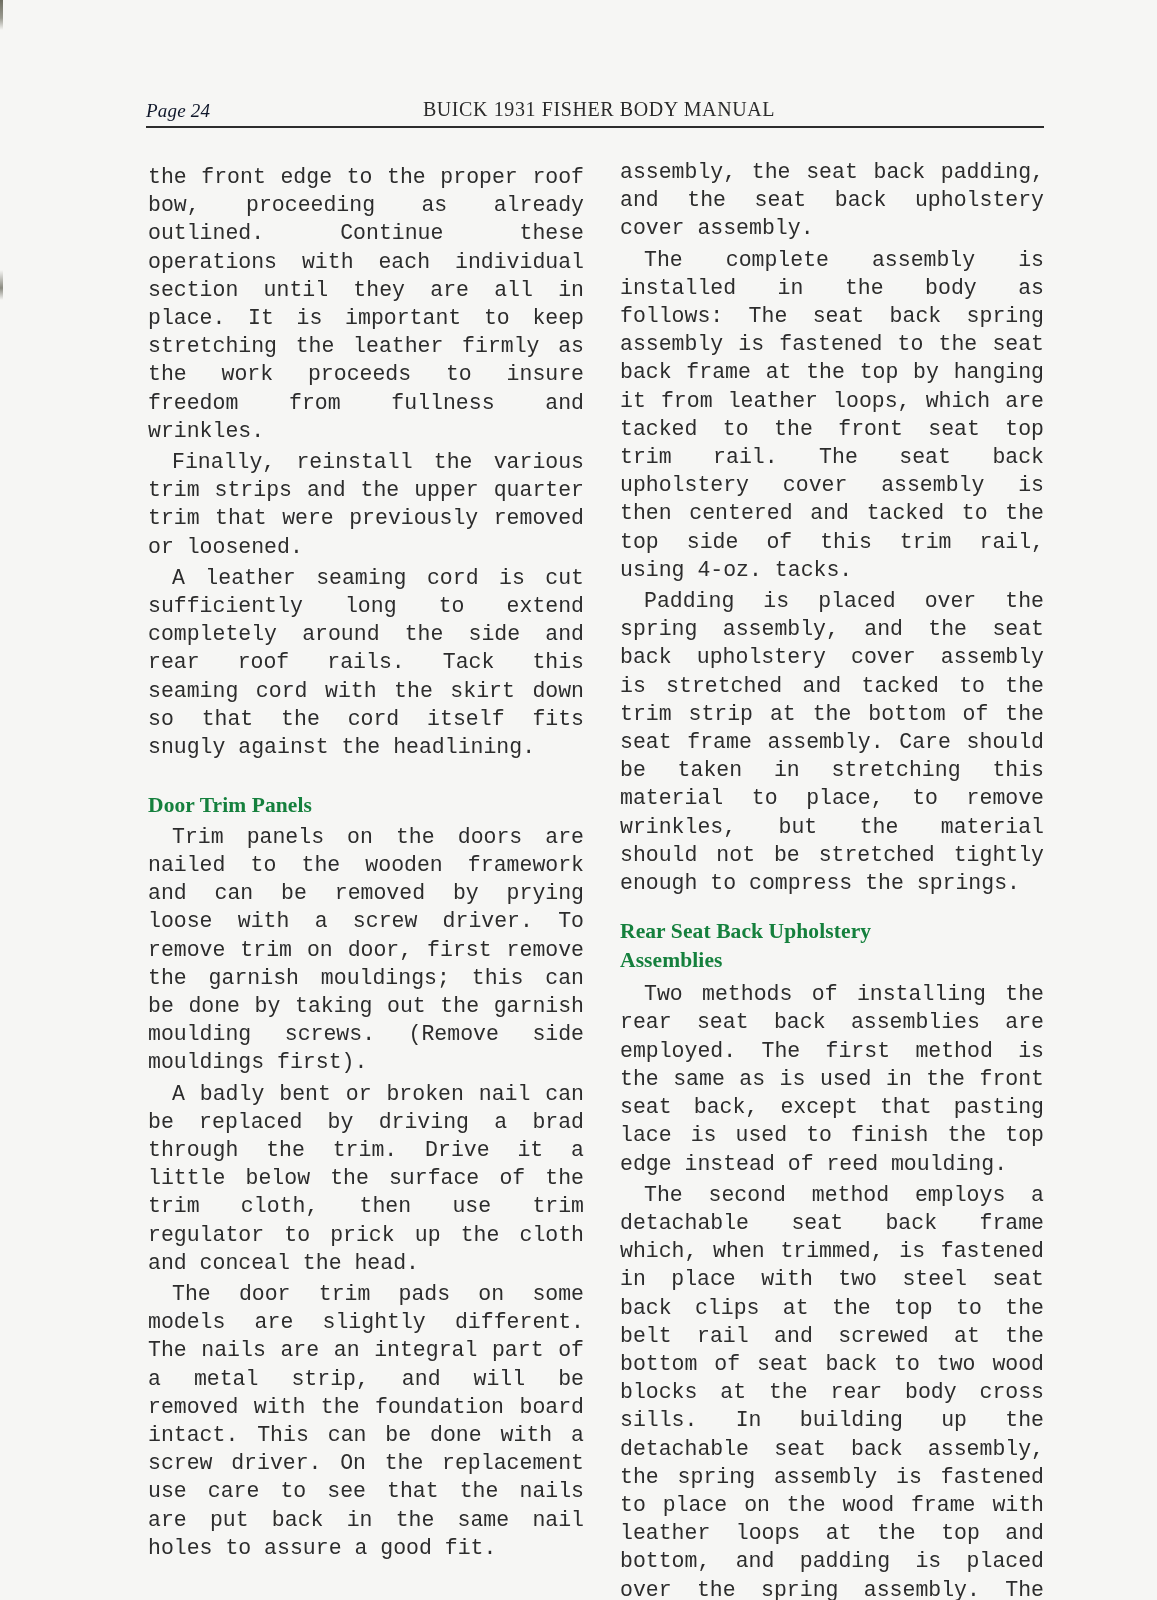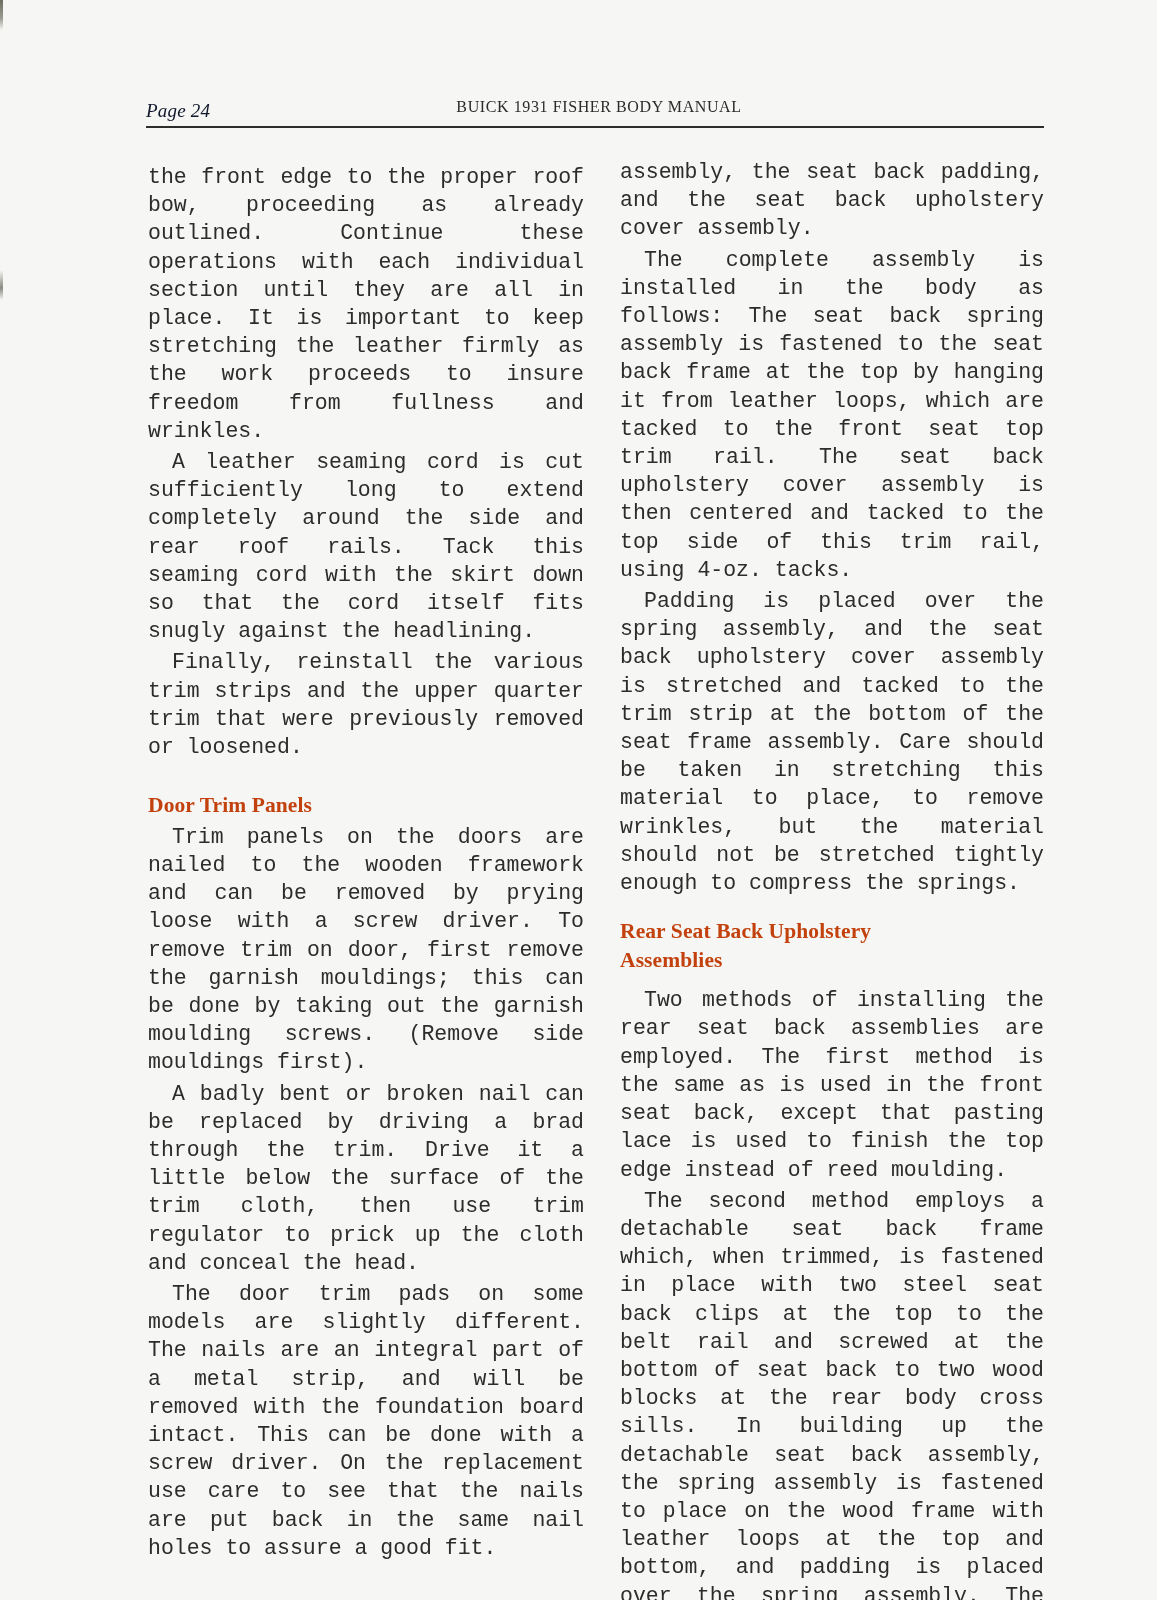--- a/index.html
+++ b/index.html
@@ -39,21 +39,21 @@
       font-size: 19px;
       letter-spacing: 0.2px;
       color: #0f172a;
     }
     .running-title {
       position: absolute;
       left: 4px;
       right: 0;
       top: 0;
       text-align: center;
-      font-size: 16px;
+      font-size: 20px;
       letter-spacing: 0.6px;
       color: #2b2b2b;
       padding-left: 4px;
     }
     .column {
       position: absolute;
       font-size: 21.5px;
       line-height: 28.2px;
       text-align: justify;
       color: #2c2c2c;
@@ -76,53 +76,53 @@
     }
     .para.no-indent {
       text-indent: 0;
     }
     .heading {
       margin: 0;
       font-weight: bold;
       font-size: 21.5px;
       line-height: 28.5px;
       text-align: left;
-      color: #c2410c;
+      color: #15803d;
       letter-spacing: 0.1px;
     }
     .heading.h-door {
       margin-top: 30px;
       margin-bottom: 3px;
     }
     .heading.h-front {
       margin-top: 40px;
       margin-bottom: 3px;
     }
     .heading.h-rear {
       margin-top: 20px;
-      margin-bottom: 12px;
+      margin-bottom: 6px;
     }
     .heading .hl {
       display: block;
     }
   </style>
 </head>
 <body>
 
 <div class="page-edge"></div>
 
 <div class="header">
   <span class="page-number">Page 24</span>
   <div class="running-title">BUICK 1931 FISHER BODY MANUAL</div>
 </div>
 
 <div class="column col-left">
   <p class="para no-indent">the front edge to the proper roof bow, proceeding as already outlined. Continue these operations with each individual section until they are all in place.  It is important to keep stretching the leather firmly as the work proceeds to insure freedom from fullness and wrinkles.</p>
+  <p class="para">Finally, reinstall the various trim strips and the upper quarter trim that were previously removed or loosened.</p>
   <p class="para">A leather seaming cord is cut suffi­ciently long to extend completely around the side and rear roof rails.  Tack this seaming cord with the skirt down so that the cord itself fits snugly against the head­lining.</p>
-  <p class="para">Finally, reinstall the various trim strips and the upper quarter trim that were previously removed or loosened.</p>
 
   <h2 class="heading h-door">Door Trim Panels</h2>
   <p class="para">Trim panels on the doors are nailed to the wooden framework and can be re­moved by prying loose with a screw driver.  To remove trim on door, first remove the garnish mouldings; this can be done by taking out the garnish moulding screws.  (Remove side mouldings first).</p>
   <p class="para">A badly bent or broken nail can be re­placed by driving a brad through the trim.  Drive it a little below the surface of the trim cloth, then use trim regulator to prick up the cloth and conceal the head.</p>
   <p class="para">The door trim pads on some models are slightly different.  The nails are an integral part of a metal strip, and will be removed with the foundation board in­tact.  This can be done with a screw driver.  On the replacement use care to see that the nails are put back in the same nail holes to assure a good fit.</p>
 
   <h2 class="heading h-front">
     <span class="hl">Front Seat Back Cushion</span>
   </h2>
   <p class="para">The front seat back cushion upholstery fullness consists of the seat back spring</p>

